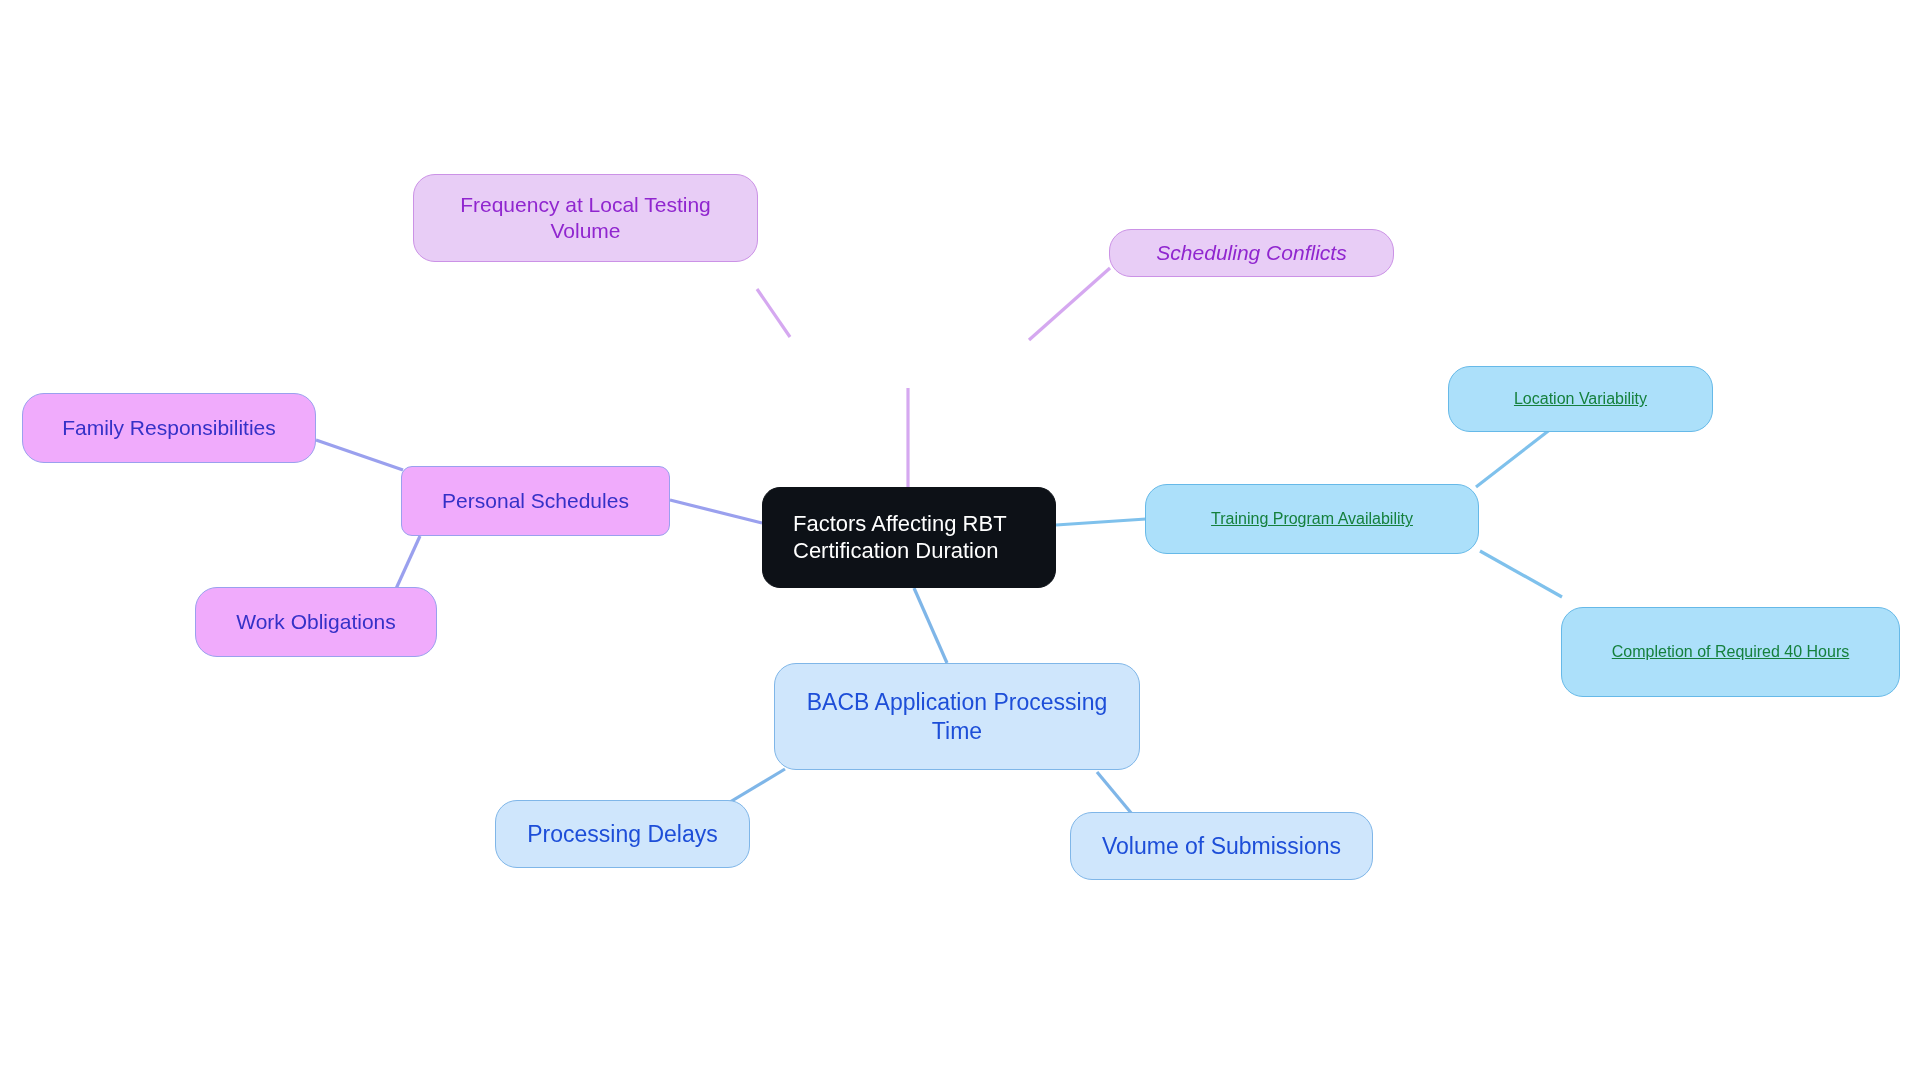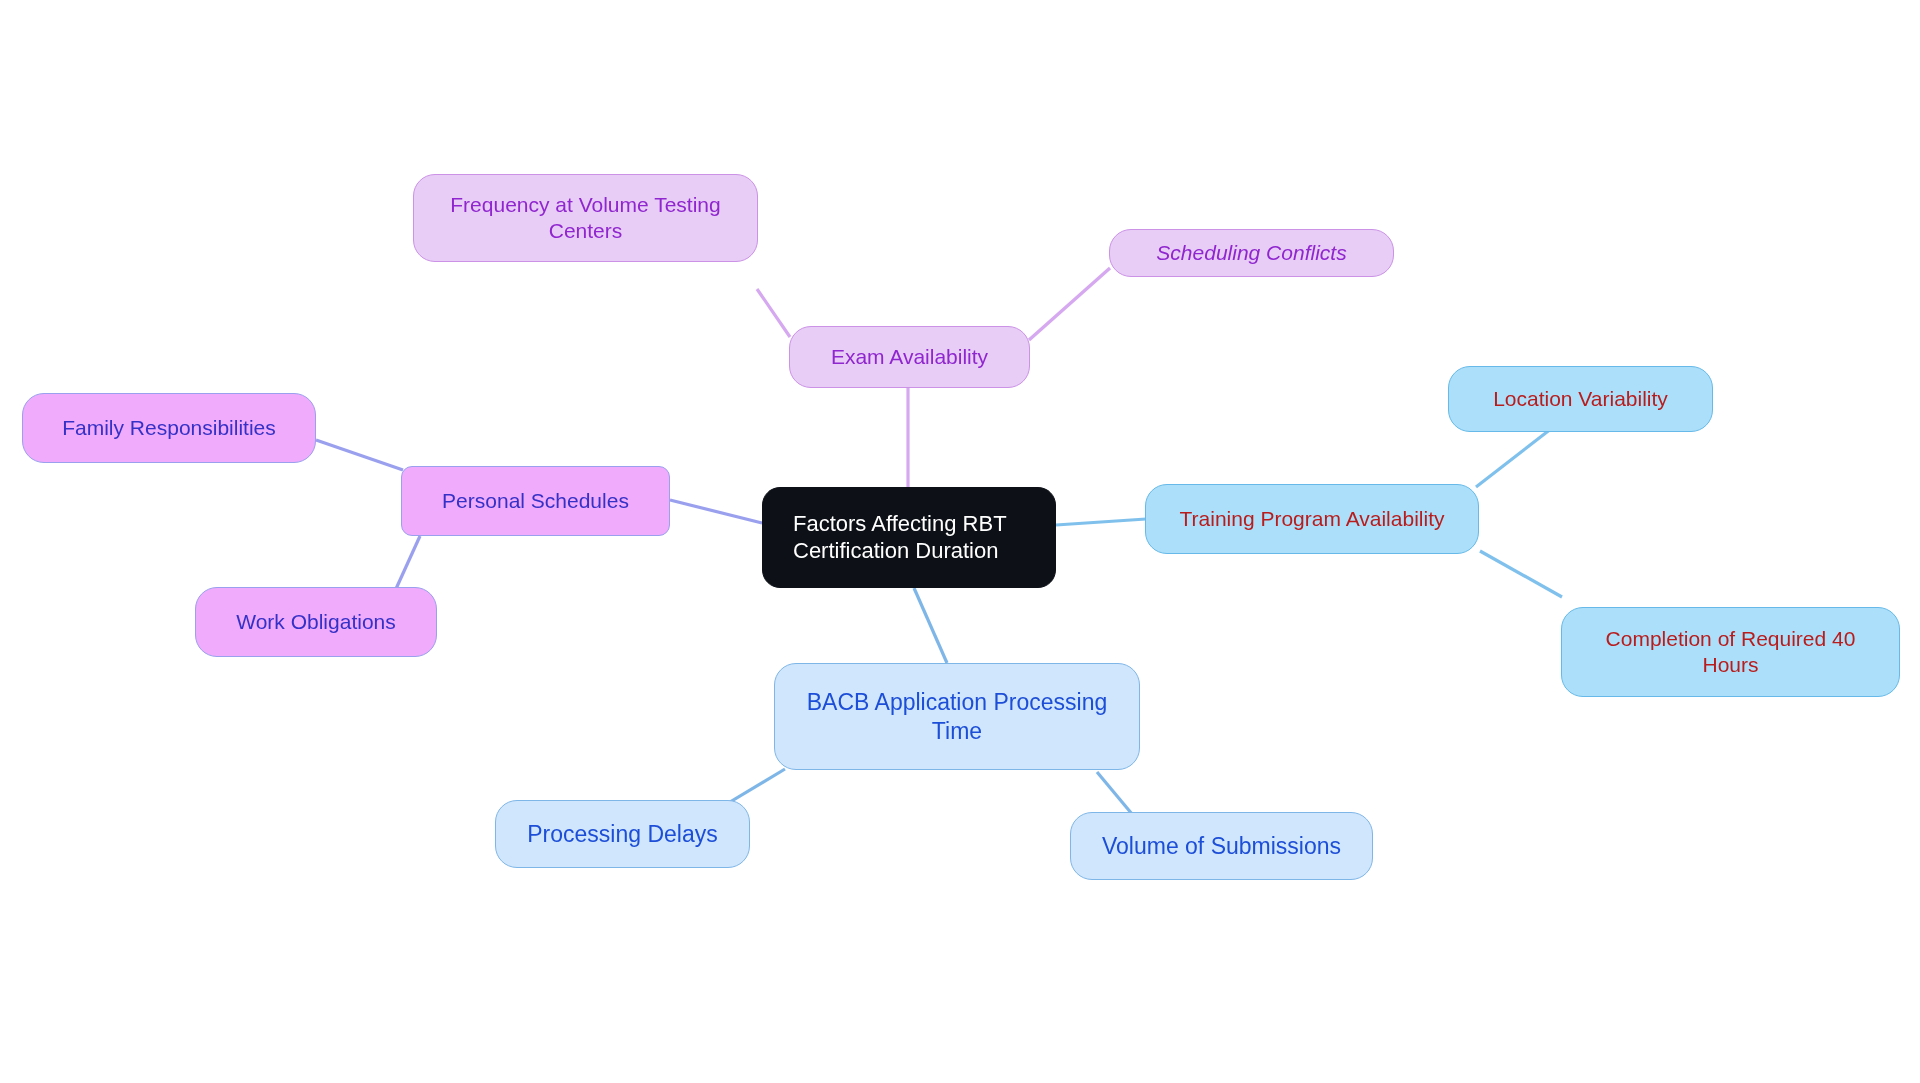--- a/index.html
+++ b/index.html
@@ -70,22 +70,23 @@
     background: #f0abfc;
     border: 1.6px solid #9aa0ee;
     color: #3531c7;
     font-size: 21px;
   }
 
   
   .node.blue {
     background: #ace0fa;
     border: 1.6px solid #66b9e8;
-    color: #b91c1c;
-    font-size: 21px;
+    color: #15803d;
+    font-size: 16px;
+    text-decoration: underline;
   }
 
   
   .node.paleblue {
     background: #cfe6fc;
     border: 1.6px solid #7fb6e8;
     color: #1d4ed8;
     font-size: 23px;
     text-align: center;
   }
@@ -119,26 +120,23 @@
 
     <path d="M 785 769 L 700 820" fill="none" stroke="#7fb6e8" stroke-width="3.2"></path>
 
     <path d="M 1097 772 L 1142 826" fill="none" stroke="#7fb6e8" stroke-width="3.2"></path>
   </svg>
 
   <div class="node root" id="node-root" style="left:762px; top:487px; width:294px; height:101px;">
     <span class="node-label">Factors Affecting RBT Certification Duration</span>
   </div>
 
-  <div class="node violet" id="node-exam-availability" style="left:789px; top:326px; width:241px; height:62px;">
-    <span class="node-label">Exam Availability</span>
-  </div>
 
   <div class="node violet" id="node-frequency-local-testing-centers" style="left:413px; top:174px; width:345px; height:88px;">
-    <span class="node-label">Frequency at Volume Testing Centers</span>
+    <span class="node-label">Frequency at Local Testing Volume</span>
   </div>
 
   <div class="node violet" id="node-scheduling-conflicts" style="left:1109px; top:229px; width:285px; height:48px;font-style:italic;">
     <span class="node-label">Scheduling Conflicts</span>
   </div>
 
   <div class="node periwinkle" id="node-personal-schedules" style="left:401px; top:466px; width:269px; height:70px;border-radius:11px;">
     <span class="node-label">Personal Schedules</span>
   </div>
 

